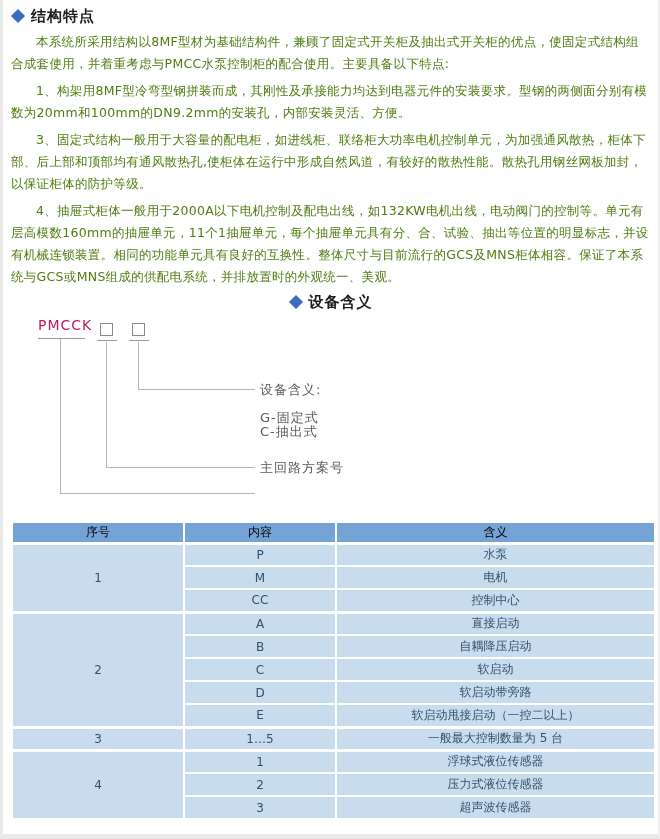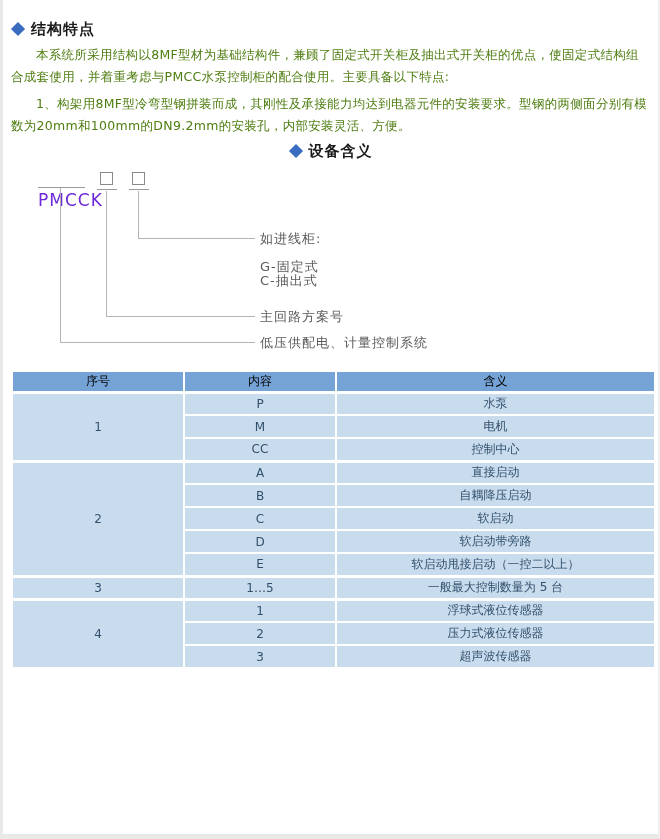--- a/index.html
+++ b/index.html
@@ -5,21 +5,21 @@
   * { margin:0; padding:0; box-sizing:border-box; }
   html,body { background:#ffffff; }
   body { font-family:"DejaVu Sans","Liberation Sans",sans-serif; }
   .page {
     position:relative;
     width:660px; height:839px;
     background:#ffffff;
     border-left:3px solid #e9e9e9;
     border-right:2px solid #efefef;
     border-bottom:5px solid #e9e9e9;
-    padding:20px 8px 0 8px;
+    padding:7px 8px 0 8px;
     overflow:hidden;
   }
   .sec-heading {
     display:flex; align-items:center;
     height:18px; margin-bottom:6px;
   }
   .diamond {
     width:10px; height:10px;
     background:#3a6cc0;
     transform:rotate(45deg);
@@ -36,21 +36,21 @@
     text-indent:2em;
     margin-bottom:5px;
     letter-spacing:0.3px;
   }
   .sec2-heading { margin-top:2px;justify-content:center; }
 
   
   .diagram { position:relative; height:198px; margin-top:0; }
   .diagram .model {
     position:absolute; left:27px; top:0;
-    font-size:17px; color:#6d28d9; letter-spacing:1px;margin-top:24px;
+    font-size:14px; color:#be185d; letter-spacing:1px;
   }
   .dg-box {
     position:absolute; top:6px; width:13px; height:13px;
     border:1.5px solid #8a8a8a; background:#fff;
   }
   .dg-underline { position:absolute; height:0; border-bottom:1.5px solid #9a9a9a; }
   .dg-vline { position:absolute; width:0; border-left:1.5px solid #b4b4b4; }
   .dg-hline { position:absolute; height:0; border-bottom:1.5px solid #b4b4b4; }
   .dg-label {
     position:absolute; left:249px;
@@ -89,20 +89,22 @@
 <div class="page">
 
   <div class="sec-heading">
     <span class="diamond"></span>
     <span class="t">结构特点</span>
   </div>
 
   <div class="paras">
     <p>本系统所采用结构以8MF型材为基础结构件，兼顾了固定式开关柜及抽出式开关柜的优点，使固定式结构组合成套使用，并着重考虑与PMCC水泵控制柜的配合使用。主要具备以下特点:</p>
     <p>1、构架用8MF型冷弯型钢拼装而成，其刚性及承接能力均达到电器元件的安装要求。型钢的两侧面分别有模数为20mm和100mm的DN9.2mm的安装孔，内部安装灵活、方便。</p>
+    <p>3、固定式结构一般用于大容量的配电柜，如进线柜、联络柜大功率电机控制单元，为加强通风散热，柜体下部、后上部和顶部均有通风散热孔,使柜体在运行中形成自然风道，有较好的散热性能。散热孔用钢丝网板加封，以保证柜体的防护等级。</p>
+    <p>4、抽屉式柜体一般用于2000A以下电机控制及配电出线，如132KW电机出线，电动阀门的控制等。单元有层高模数160mm的抽屉单元，11个1抽屉单元，每个抽屉单元具有分、合、试验、抽出等位置的明显标志，并设有机械连锁装置。相同的功能单元具有良好的互换性。整体尺寸与目前流行的GCS及MNS柜体相容。保证了本系统与GCS或MNS组成的供配电系统，并排放置时的外观统一、美观。</p>
   </div>
 
   <div class="sec-heading sec2-heading">
     <span class="diamond"></span>
     <span class="t">设备含义</span>
   </div>
 
   <div class="diagram">
     <span class="model">PMCCK</span>
     <span class="dg-underline" style="left:27px; top:21px; width:47px;"></span>
@@ -114,25 +116,24 @@
 
     <span class="dg-vline" style="left:127px; top:25px; height:47px;"></span>
     <span class="dg-hline" style="left:127px; top:72px; width:117px;"></span>
 
     <span class="dg-vline" style="left:95px; top:25px; height:125px;"></span>
     <span class="dg-hline" style="left:95px; top:150px; width:149px;"></span>
 
     <span class="dg-vline" style="left:49px; top:22px; height:154px;"></span>
     <span class="dg-hline" style="left:49px; top:176px; width:195px;"></span>
 
-    <span class="dg-label" style="top:64px;">如进线柜:</span>
+    <span class="dg-label" style="top:64px;">设备含义:</span>
     <span class="dg-label" style="top:92px;">G-固定式</span>
     <span class="dg-label" style="top:106px;">C-抽出式</span>
     <span class="dg-label" style="top:142px;">主回路方案号</span>
-    <span class="dg-label" style="top:168px;">低压供配电、计量控制系统</span>
   </div>
 
   <table class="code-table">
     <thead>
       <tr>
         <th class="w-no">序号</th>
         <th class="w-code">内容</th>
         <th>含义</th>
       </tr>
     </thead>

